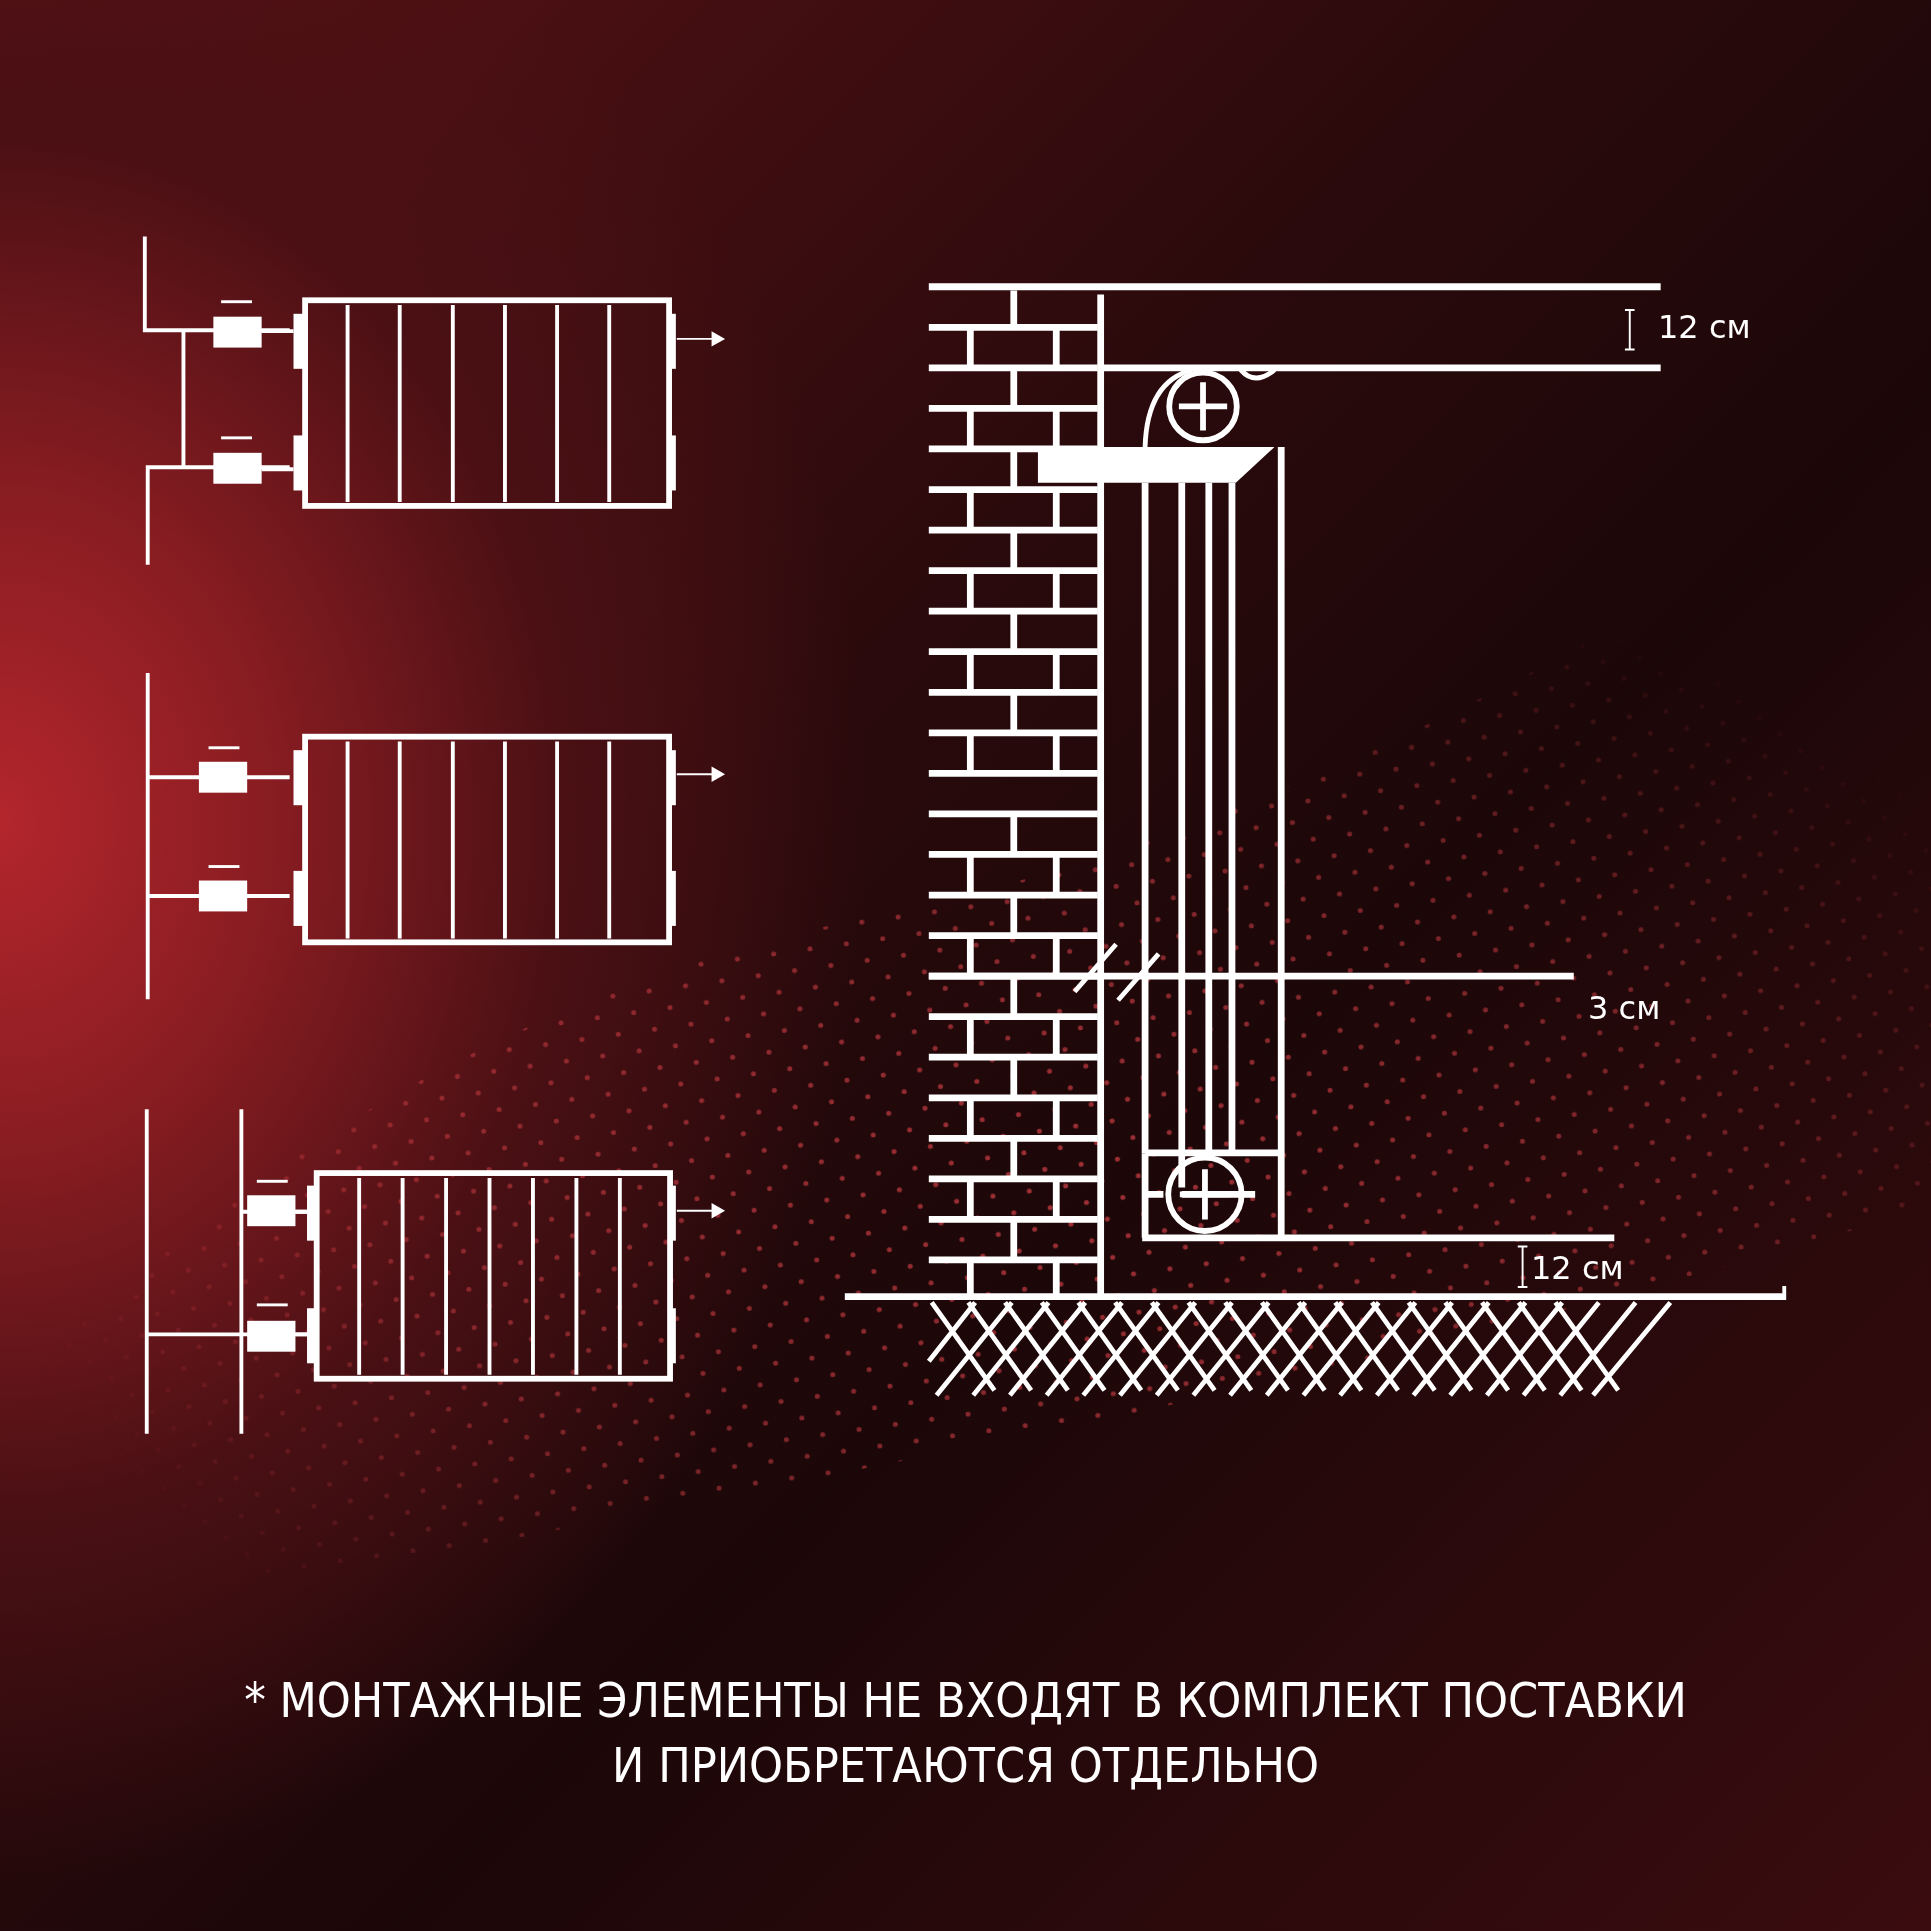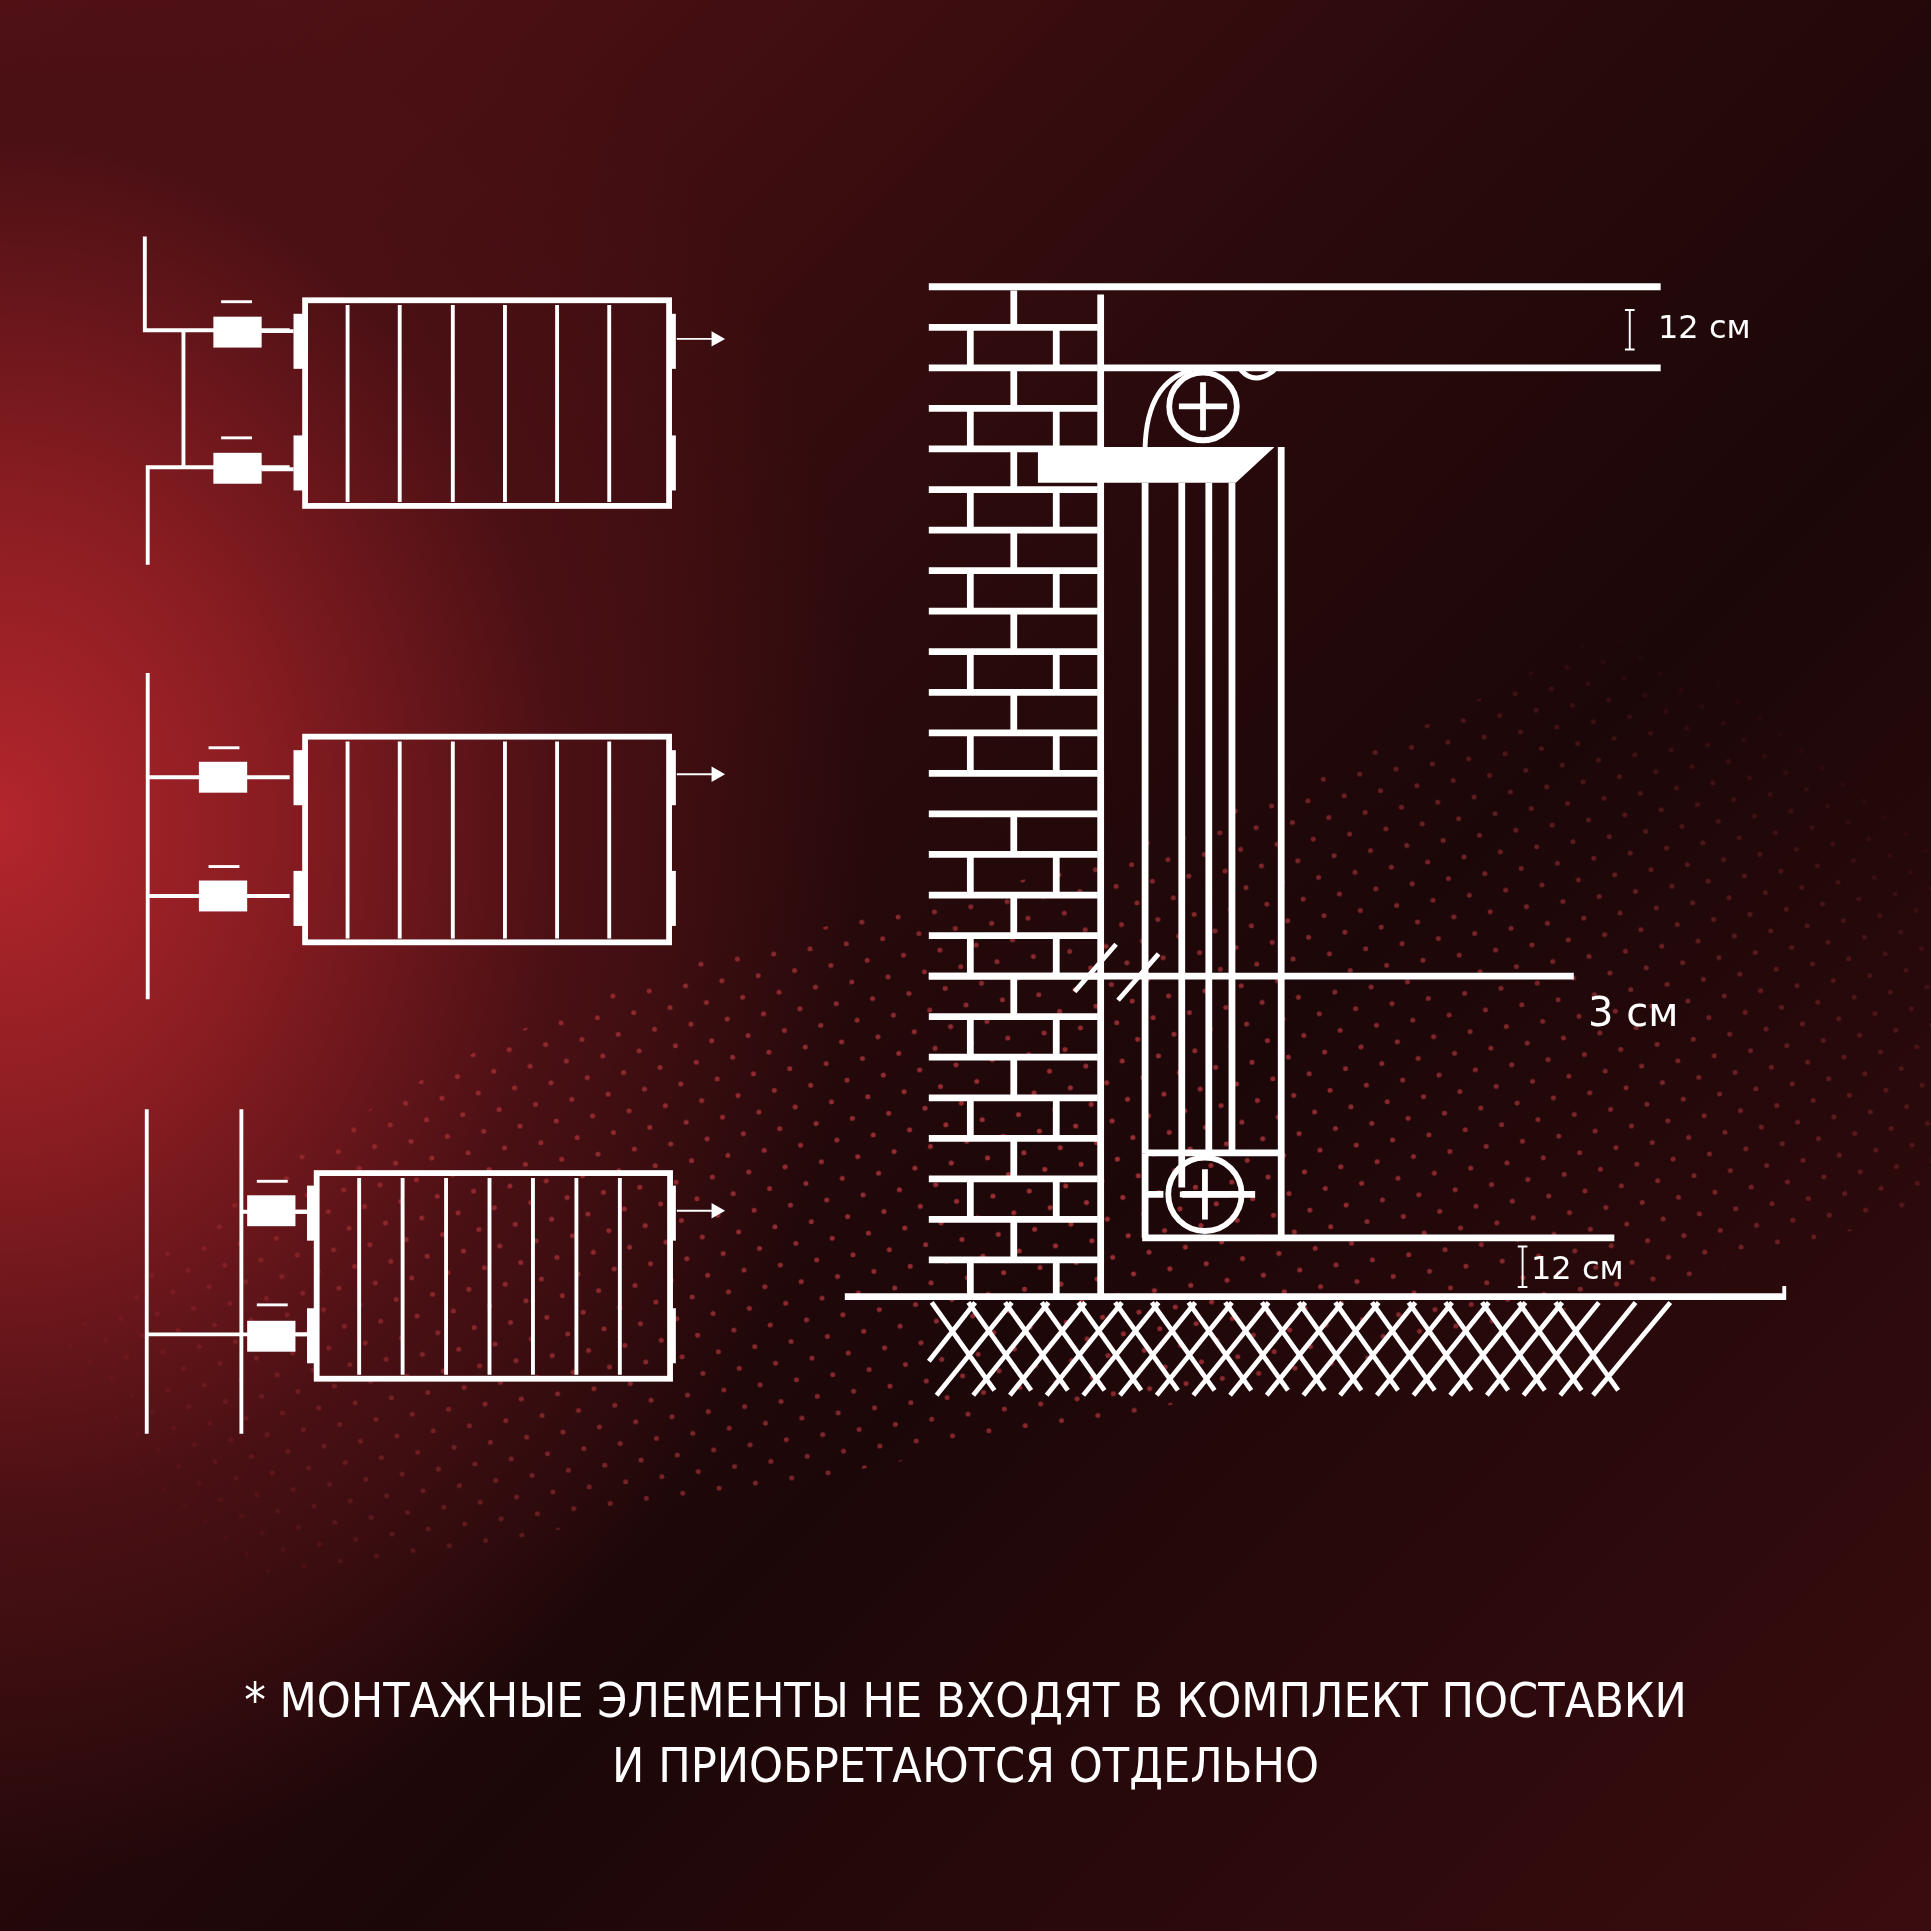--- a/index.html
+++ b/index.html
@@ -161,20 +161,20 @@
 
   <g stroke-width="2">
     <path d="M1688,321 V362 M1683,321 H1693 M1683,362 H1693"></path>
   </g>
   <g stroke-width="2">
     <path d="M1577,1291 V1333 M1572,1291 H1582 M1572,1333 H1582"></path>
   </g>
 </svg>
 
 <div style="position:absolute;left:1658px;top:308px;color:#fff;font-family:'DejaVu Sans',sans-serif;font-size:32px;">12 см</div>
-<div style="position:absolute;left:1588px;top:989px;color:#fff;font-family:'DejaVu Sans',sans-serif;font-size:40px;">3 см</div>
+<div style="position:absolute;left:1588px;top:989px;color:#fff;font-family:'DejaVu Sans',sans-serif;font-size:32px;">3 см</div>
 <div style="position:absolute;left:1531px;top:1249px;color:#fff;font-family:'DejaVu Sans',sans-serif;font-size:32px;">12 см</div>
 
 <div class="footnote">
   <div>* МОНТАЖНЫЕ ЭЛЕМЕНТЫ НЕ ВХОДЯТ В КОМПЛЕКТ ПОСТАВКИ</div>
   <div>И ПРИОБРЕТАЮТСЯ ОТДЕЛЬНО</div>
 </div>
 
 
 </body></html>

